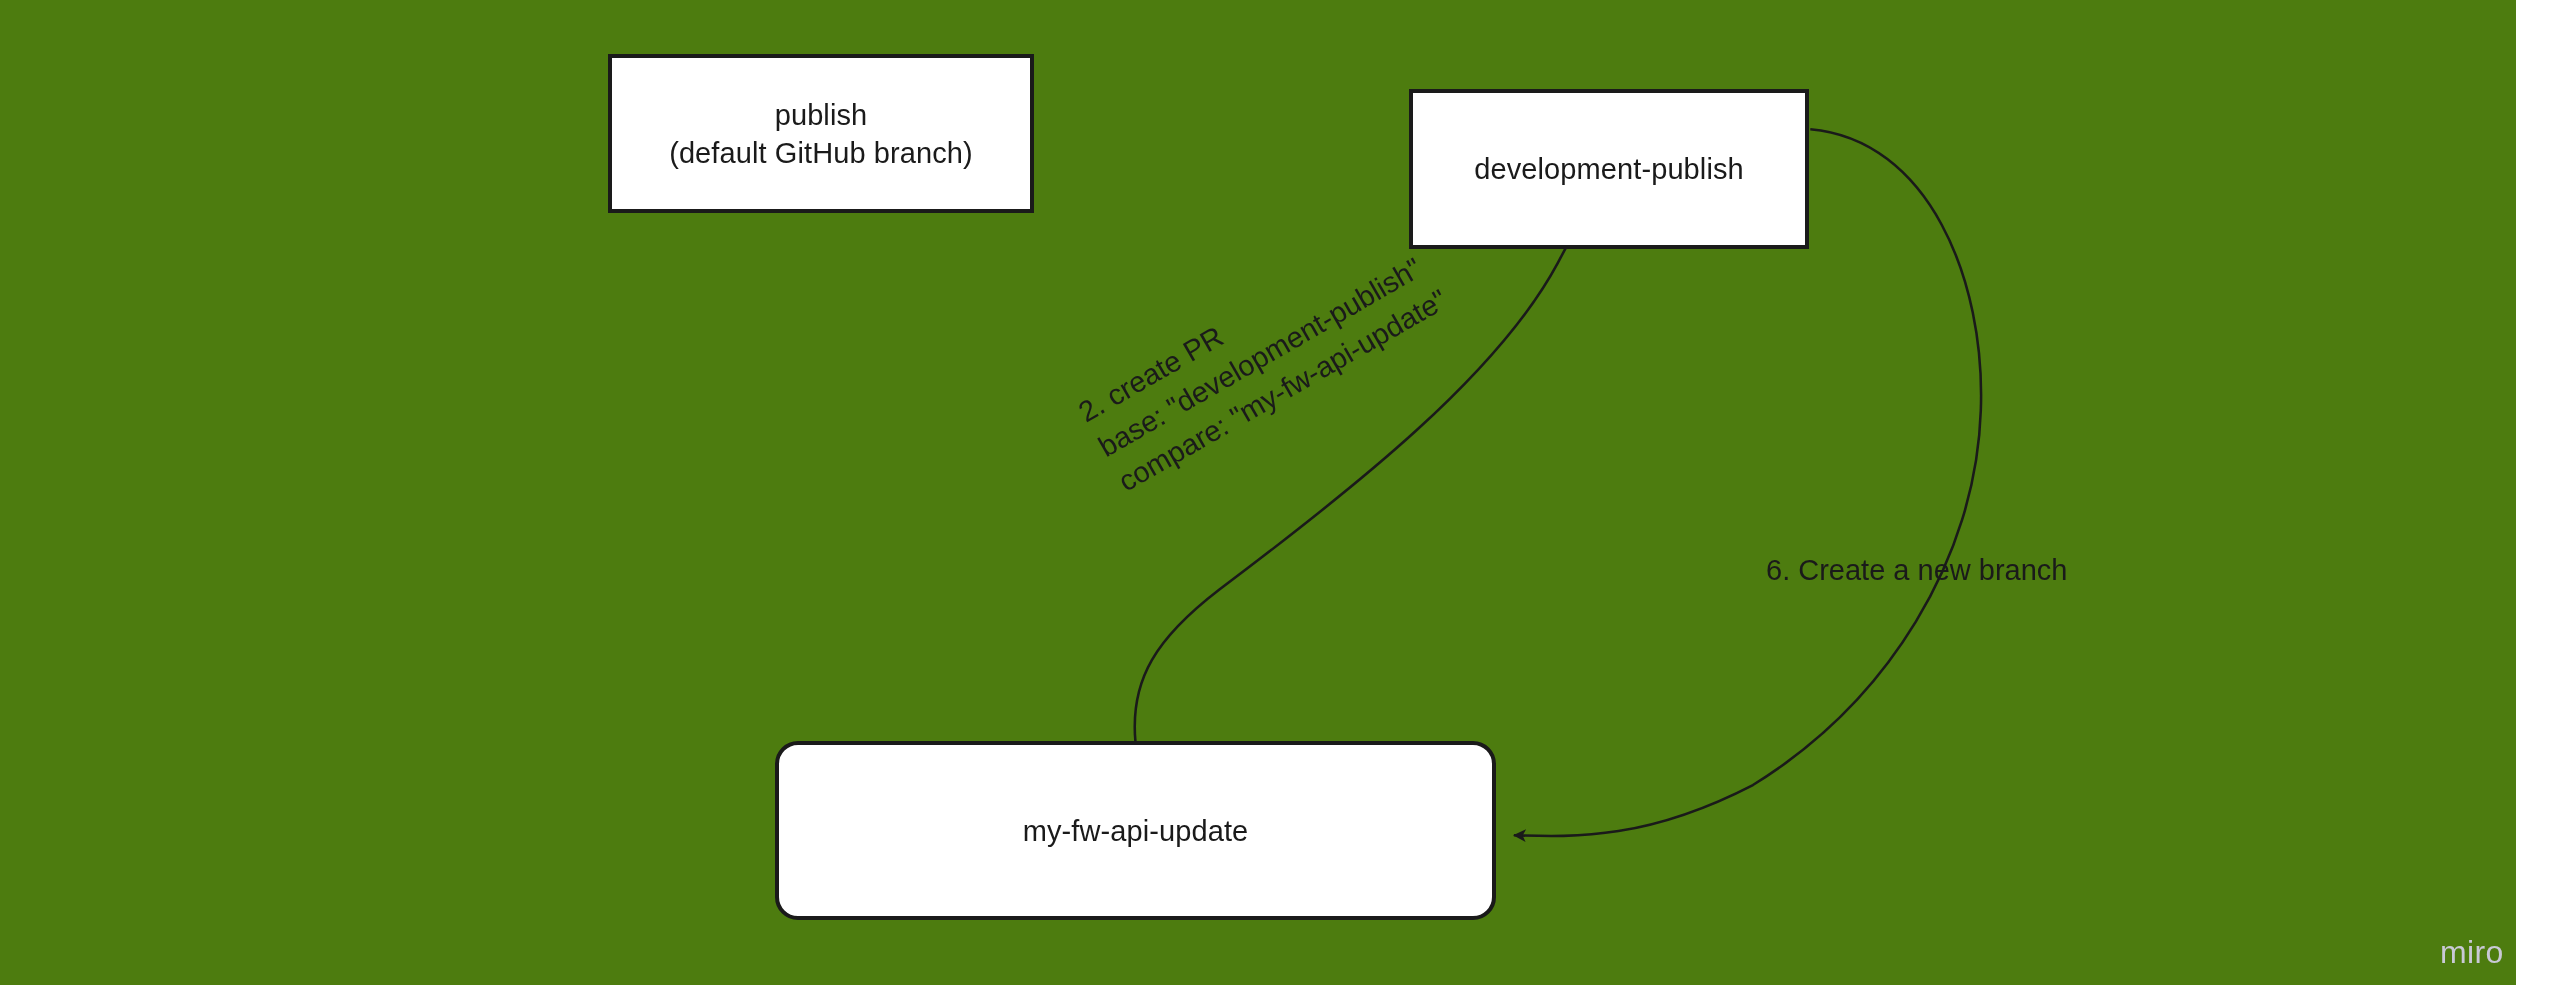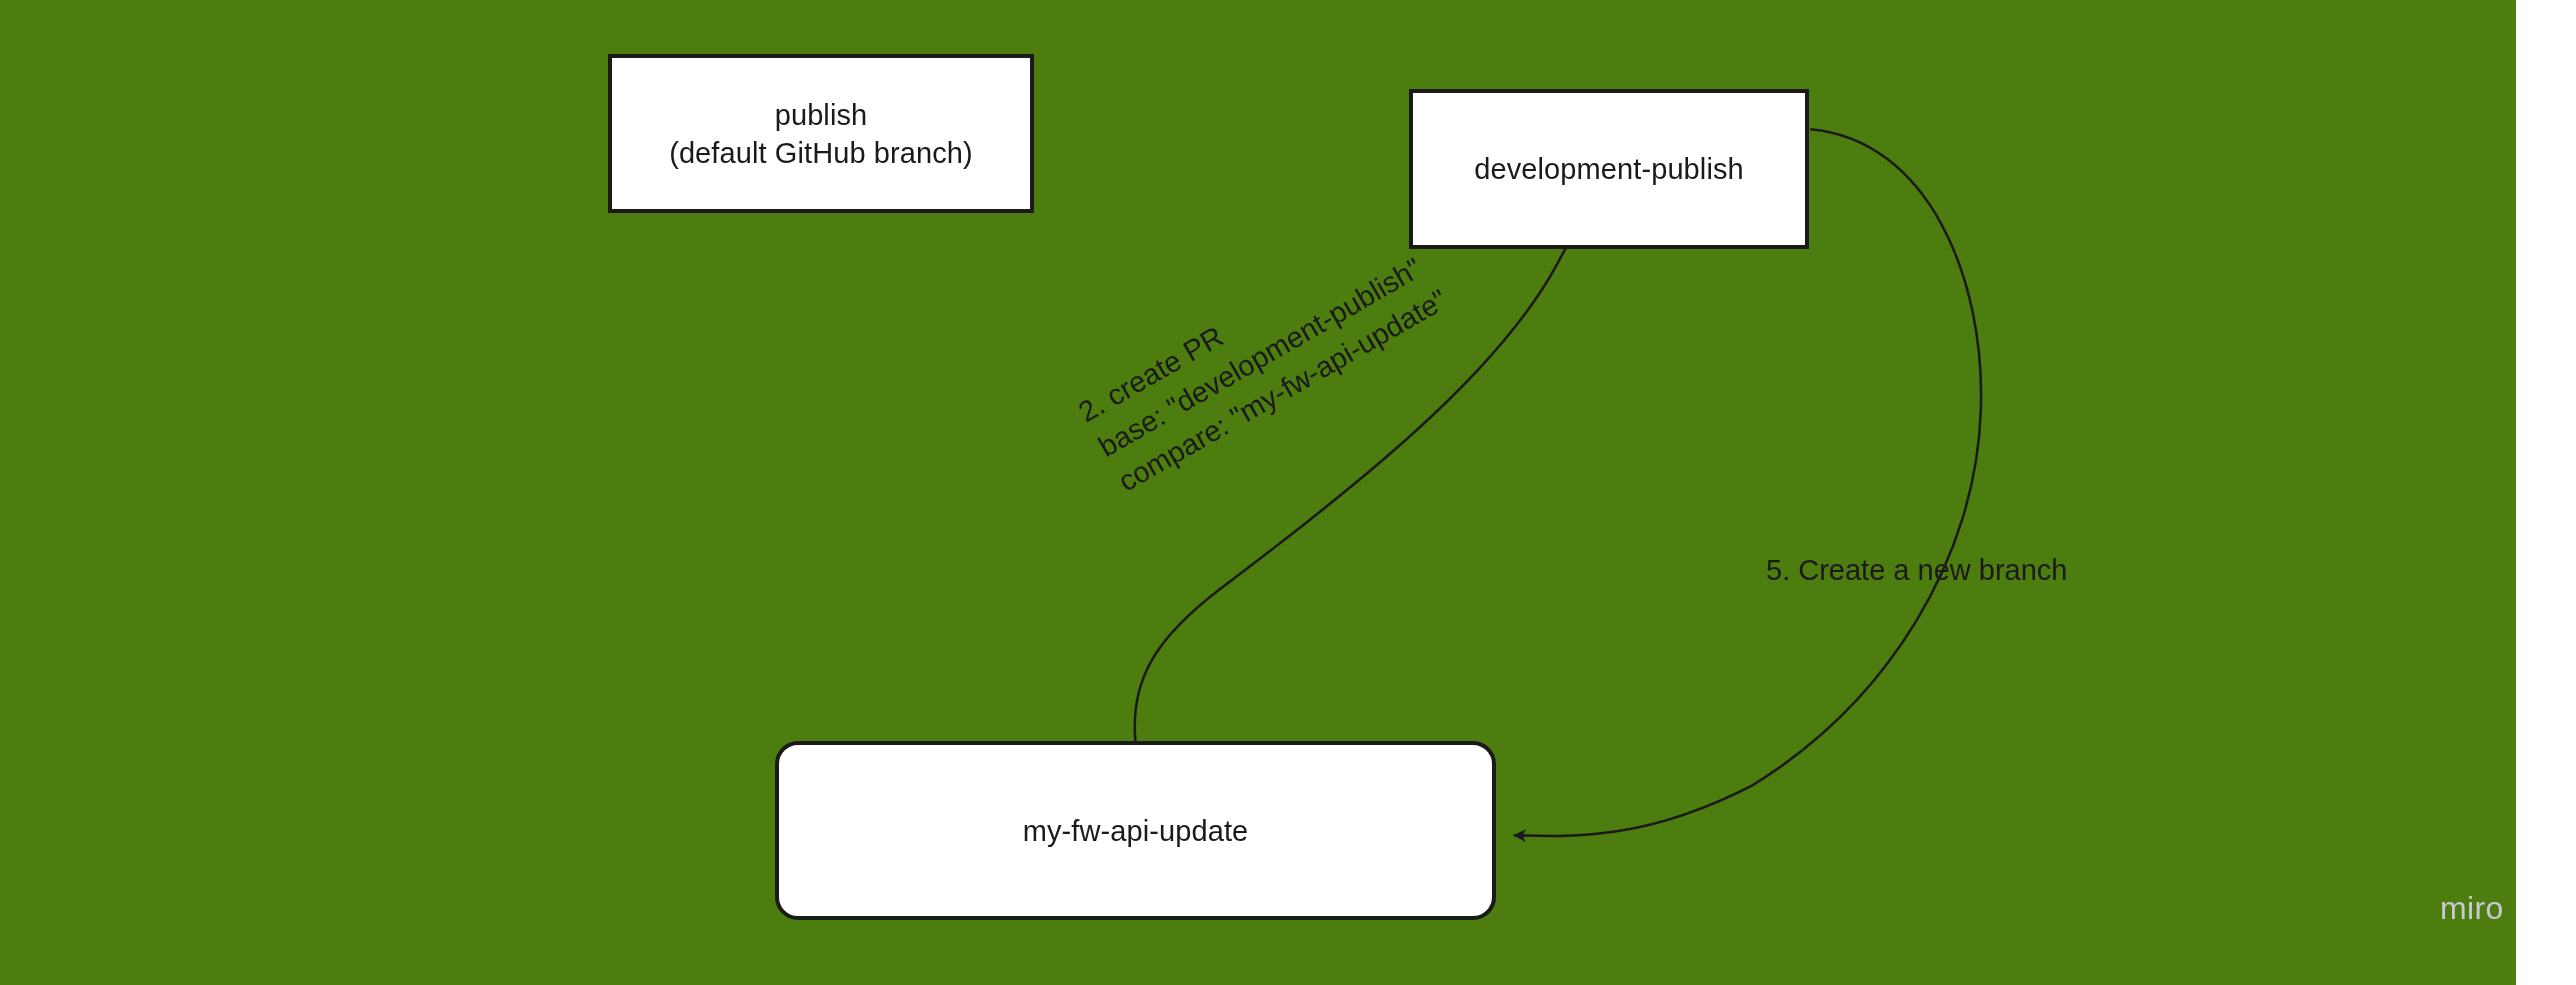--- a/index.html
+++ b/index.html
@@ -85,21 +85,21 @@
     left: 1131px;
     top: 381px;
     transform: rotate(-30deg);
     transform-origin: 0 100%;
     line-height: 40px;
   }
   
   #miro-watermark {
     position: absolute;
     left: 2440px;
-    top: 891px;
+    top: 935px;
     font-size: 32px;
     line-height: 35px;
     color: #c9c9d6;
     letter-spacing: 0.4px;
     z-index: 5;
     user-select: none;
   }
 </style>
 </head>
 <body>
@@ -127,21 +127,21 @@
   </div>
 
   <div class="node" id="node-development-publish">
     <div class="node-label">development-publish</div>
   </div>
 
   <div class="node" id="node-my-fw-api-update">
     <div class="node-label">my-fw-api-update</div>
   </div>
 
-  <div class="edge-label" id="label-create-branch">5. Create a new branch</div>
+  <div class="edge-label" id="label-create-branch">6. Create a new branch</div>
 
   <div class="edge-label" id="label-create-pr">2. create PR
 base: "development-publish"
 compare: "my-fw-api-update"</div>
 
   <div id="miro-watermark">miro</div>
 
 </div>
 
 

